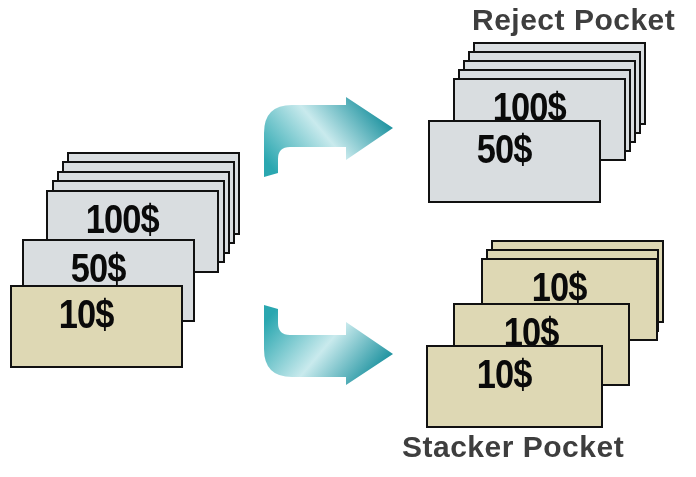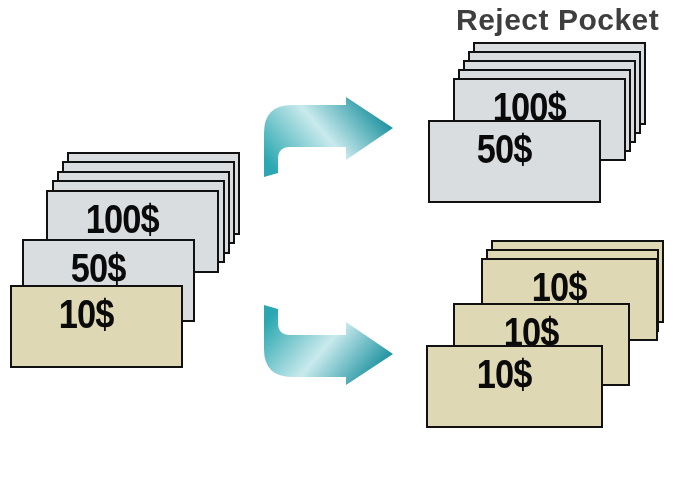--- a/index.html
+++ b/index.html
@@ -14,21 +14,21 @@
   
   .label {
     position: absolute;
     font-weight: 700;
     font-size: 30px;
     letter-spacing: 0.5px;
     color: var(--label-text, #3e3e3e);
     white-space: nowrap;
   }
   #hopper-label  { left: 96px;  top: 113px; }
-  #reject-label  { left: 456px; top: 3px; text-align: right;   }
+  #reject-label  { left: 472px; top: 3px; text-align: right;   }
   #stacker-label { left: 402px; top: 430px; }
 
   
   .note {
     position: absolute;
     width: 173px; height: 83px;
     border: 2px solid var(--note-border, #111);
     box-sizing: border-box;
   }
   .gray { background: var(--gray-note, #d9dde0); }
@@ -77,20 +77,21 @@
   .grad-a { stop-color: var(--arrow-dark-a, #2aa7b0); }
   .grad-l { stop-color: var(--arrow-light,  #c9eaed); }
   .grad-b { stop-color: var(--arrow-dark-b, #0d8a98); }
 </style>
 </head>
 <body style="--background: #ffffff; --gray-note: #d9dde0; --tan-note: #ded8b4; --note-border: #111111; --note-text: #0a0a0a; --label-text: #3e3e3e; --arrow-dark-a: #2aa7b0; --arrow-light: #c9eaed; --arrow-dark-b: #0d8a98;">
 
 <div class="canvas">
 
   <div class="label" id="reject-label">Reject Pocket</div>
+  <div class="label" id="stacker-label">Stacker Pocket</div>
 
   <div>
     <div class="note gray hb4"></div>
     <div class="note gray hb3"></div>
     <div class="note gray hb2"></div>
     <div class="note gray hb1"></div>
     <div class="note gray hn100">
       <span class="val">100$</span>
     </div>
     <div class="note gray hn50">

